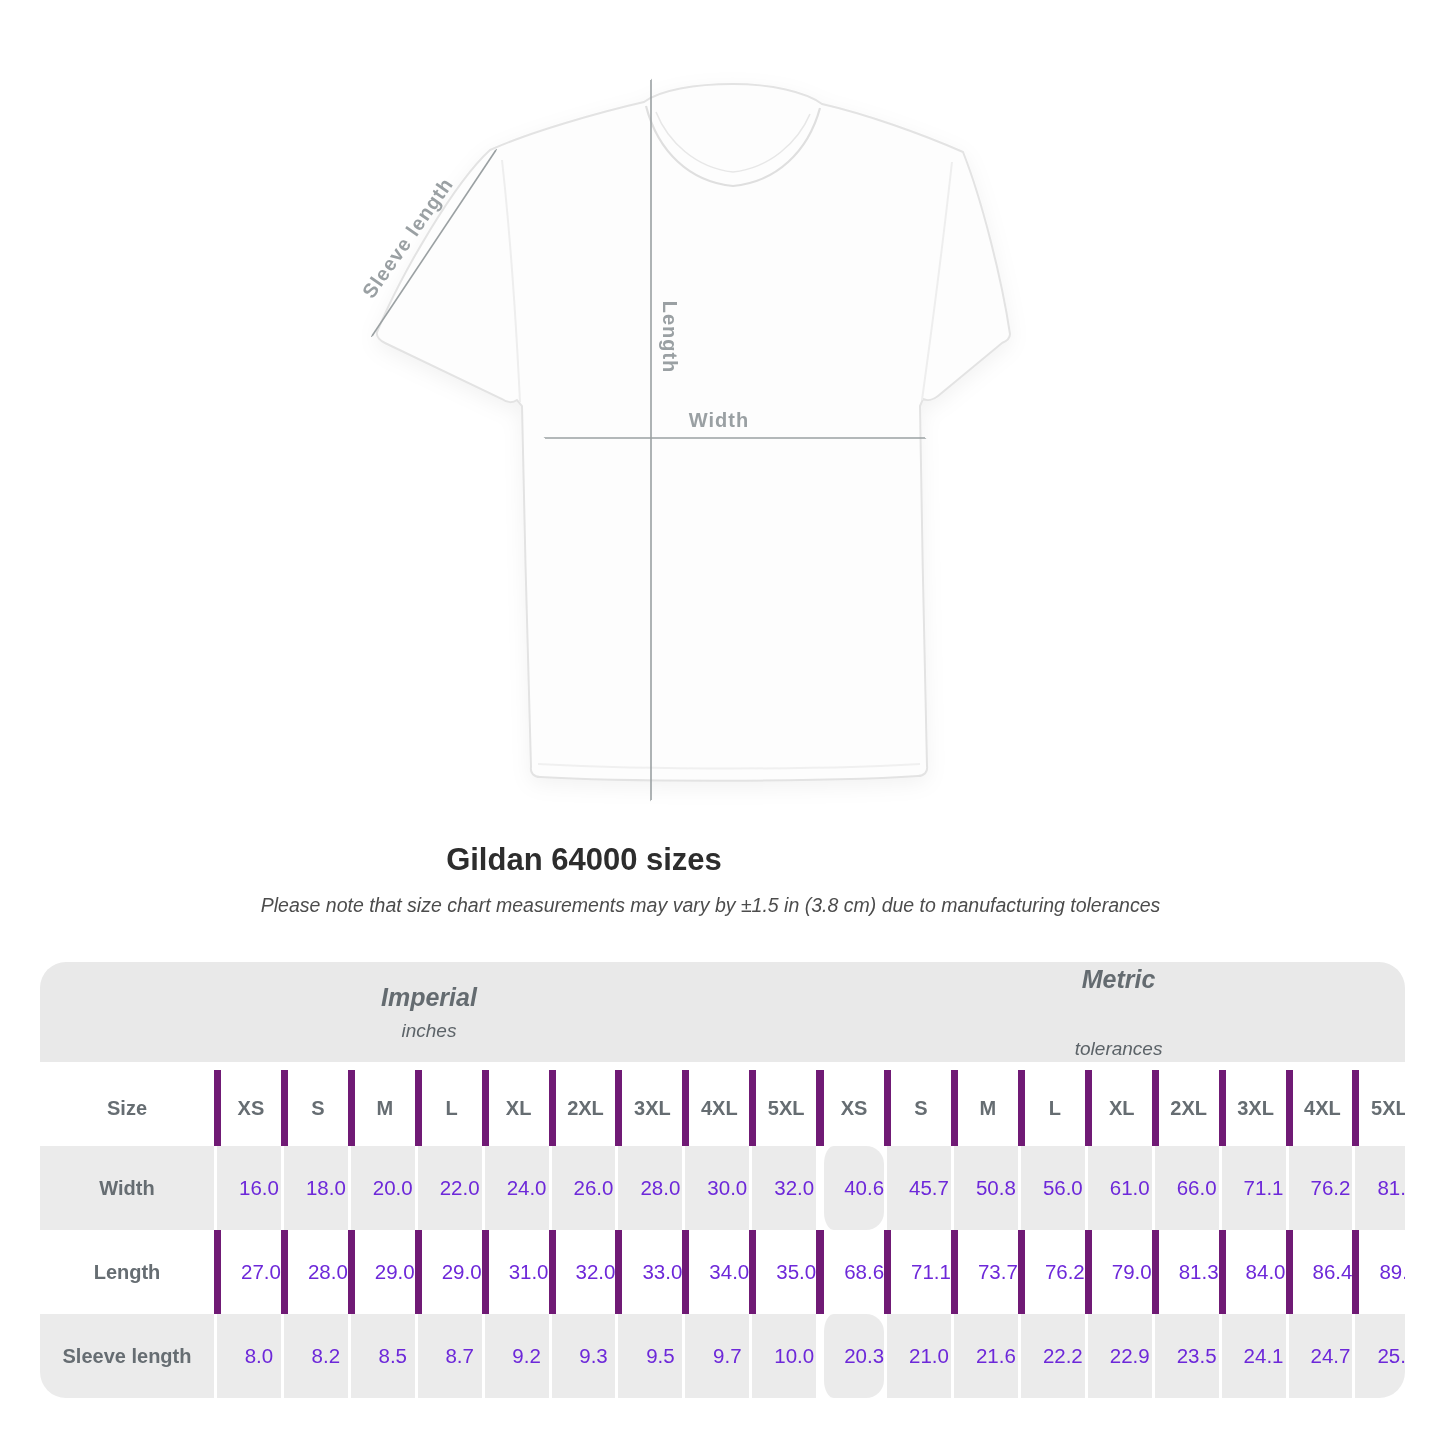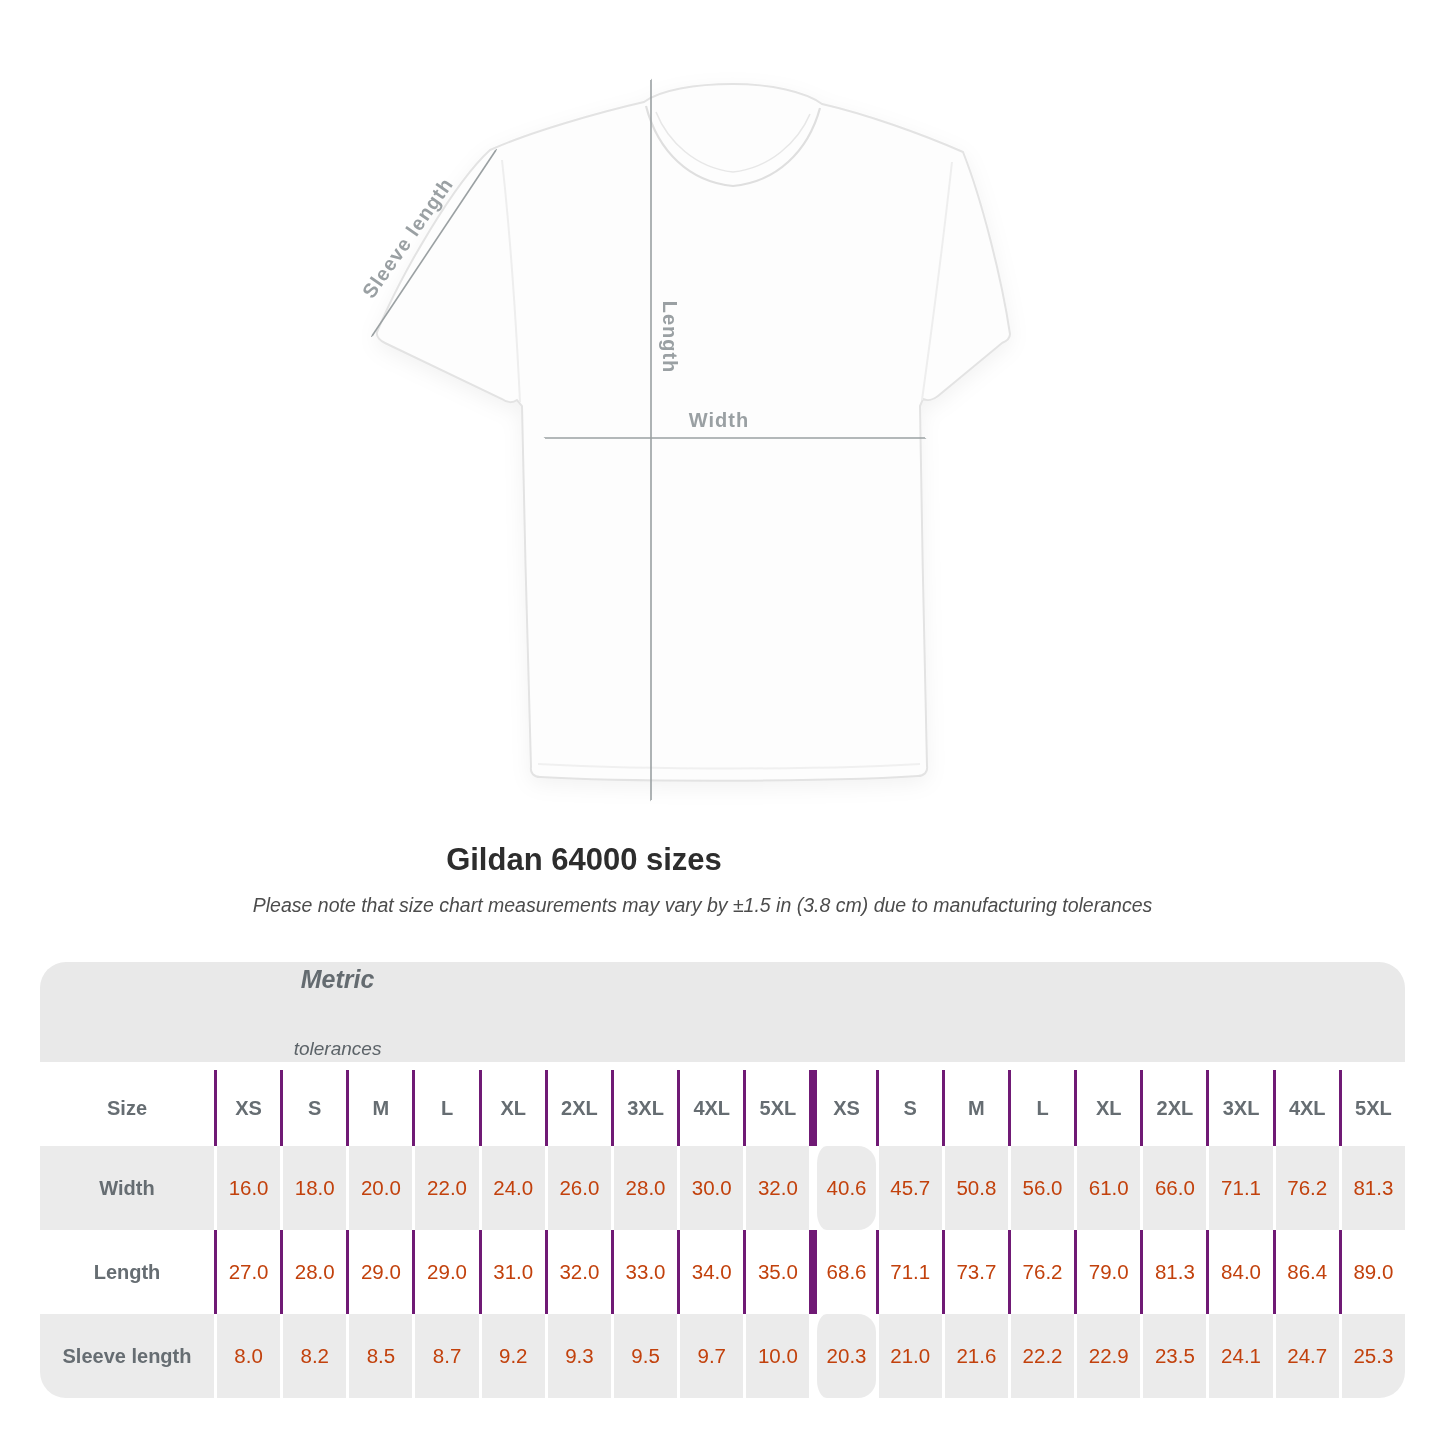--- a/index.html
+++ b/index.html
@@ -19,21 +19,21 @@
   #sleeve-label{left:408px;top:238px;transform:translate(-50%,-50%) rotate(-55deg);}
   #length-label{left:669px;top:337px;transform:translate(-50%,-50%) rotate(90deg);}
   #width-label{left:719px;top:420px;transform:translate(-50%,-50%);}
 
   
   #page-title{
     position:absolute;left:0;top:842px;width:1168px;text-align:center;
     font-size:31px;font-weight:bold;color:#2d2d2d;
   }
   #page-note{
-    position:absolute;left:4px;top:894px;width:1397px;text-align:center;
+    position:absolute;left:12px;top:894px;width:1397px;text-align:center;
     font-size:19.5px;font-style:italic;color:#4c4c4c;
   }
 
   
   #size-table{
     position:absolute;left:40px;top:962px;width:1365px;height:436px;
     border-radius:26px;overflow:hidden;background:#ffffff;
     display:grid;
     grid-template-columns:174px repeat(18, 1fr);
     grid-template-rows:100px 84px 84px 84px 84px;
@@ -47,27 +47,27 @@
   .band-title{font-size:25px;font-weight:bold;font-style:italic;color:#646b70;}
   .band-sub{font-size:19px;font-style:italic;color:#5c6368;}
 
   .t-row{display:contents;}
   .cell{
     display:flex;align-items:center;justify-content:center;
     box-sizing:border-box;font-size:20px;
   }
   .row-white .cell{background:#ffffff;}
   .row-gray  .cell{background:#ebebeb;}
-  .row-white .cell + .cell{border-left:3px solid #701a75;text-align:right;}
+  .row-white .cell + .cell{border-left:7px solid #701a75;text-align:right;}
   .row-gray  .cell + .cell{border-left:3px solid #ffffff;}
   .row-white .cell.sec-start{border-left-width:8px;}
   .row-gray  .cell.sec-start{border-left-width:8px;border-radius:18px;}
   .c-head{font-weight:bold;color:#666d72;margin-top:8px;}
   .c-label{font-weight:bold;color:#666d72;}
-  .c-val{color:#c2410c;font-size:20.5px;}
+  .c-val{color:#6d28d9;font-size:20.5px;padding-left:20px;}
 </style>
 </head>
 <body>
 
 <div id="diagram">
   <svg id="shirt-svg" viewBox="0 0 680 760" xmlns="http://www.w3.org/2000/svg">
     <defs>
       <marker id="chev" markerWidth="14" markerHeight="14" refX="0" refY="0" orient="auto-start-reverse" markerUnits="userSpaceOnUse">
         <path d="M -9 -5.5 L 0 0 L -9 5.5" fill="none" stroke="#9aa0a2" stroke-width="1.6"></path>
       </marker>
@@ -114,20 +114,24 @@
   <div class="measure-label" id="sleeve-label">Sleeve length</div>
   <div class="measure-label" id="length-label">Length</div>
   <div class="measure-label" id="width-label">Width</div>
 </div>
 
 <div id="page-title">Gildan 64000 sizes</div>
 <div id="page-note">Please note that size chart measurements may vary by ±1.5 in (3.8 cm) due to manufacturing tolerances</div>
 
 <div id="size-table">
   <div class="band">
+    <div class="band-half band-imperial">
+      <div class="band-title">Imperial</div>
+      <div class="band-sub">inches</div>
+    </div>
     <div class="band-half band-metric">
       <div class="band-title">Metric</div>
       <div class="band-sub">tolerances</div>
     </div>
   </div>
 
 <div class="t-row row-white"><div class="cell c-head">Size</div><div class="cell c-head">XS</div><div class="cell c-head">S</div><div class="cell c-head">M</div><div class="cell c-head">L</div><div class="cell c-head">XL</div><div class="cell c-head">2XL</div><div class="cell c-head">3XL</div><div class="cell c-head">4XL</div><div class="cell c-head">5XL</div><div class="cell c-head sec-start">XS</div><div class="cell c-head">S</div><div class="cell c-head">M</div><div class="cell c-head">L</div><div class="cell c-head">XL</div><div class="cell c-head">2XL</div><div class="cell c-head">3XL</div><div class="cell c-head">4XL</div><div class="cell c-head">5XL</div></div>
     <div class="t-row row-gray"><div class="cell c-label">Width</div><div class="cell c-val">16.0</div><div class="cell c-val">18.0</div><div class="cell c-val">20.0</div><div class="cell c-val">22.0</div><div class="cell c-val">24.0</div><div class="cell c-val">26.0</div><div class="cell c-val">28.0</div><div class="cell c-val">30.0</div><div class="cell c-val">32.0</div><div class="cell c-val sec-start">40.6</div><div class="cell c-val">45.7</div><div class="cell c-val">50.8</div><div class="cell c-val">56.0</div><div class="cell c-val">61.0</div><div class="cell c-val">66.0</div><div class="cell c-val">71.1</div><div class="cell c-val">76.2</div><div class="cell c-val">81.3</div></div>
     <div class="t-row row-white"><div class="cell c-label">Length</div><div class="cell c-val">27.0</div><div class="cell c-val">28.0</div><div class="cell c-val">29.0</div><div class="cell c-val">29.0</div><div class="cell c-val">31.0</div><div class="cell c-val">32.0</div><div class="cell c-val">33.0</div><div class="cell c-val">34.0</div><div class="cell c-val">35.0</div><div class="cell c-val sec-start">68.6</div><div class="cell c-val">71.1</div><div class="cell c-val">73.7</div><div class="cell c-val">76.2</div><div class="cell c-val">79.0</div><div class="cell c-val">81.3</div><div class="cell c-val">84.0</div><div class="cell c-val">86.4</div><div class="cell c-val">89.0</div></div>
     <div class="t-row row-gray"><div class="cell c-label">Sleeve length</div><div class="cell c-val">8.0</div><div class="cell c-val">8.2</div><div class="cell c-val">8.5</div><div class="cell c-val">8.7</div><div class="cell c-val">9.2</div><div class="cell c-val">9.3</div><div class="cell c-val">9.5</div><div class="cell c-val">9.7</div><div class="cell c-val">10.0</div><div class="cell c-val sec-start">20.3</div><div class="cell c-val">21.0</div><div class="cell c-val">21.6</div><div class="cell c-val">22.2</div><div class="cell c-val">22.9</div><div class="cell c-val">23.5</div><div class="cell c-val">24.1</div><div class="cell c-val">24.7</div><div class="cell c-val">25.3</div></div>

